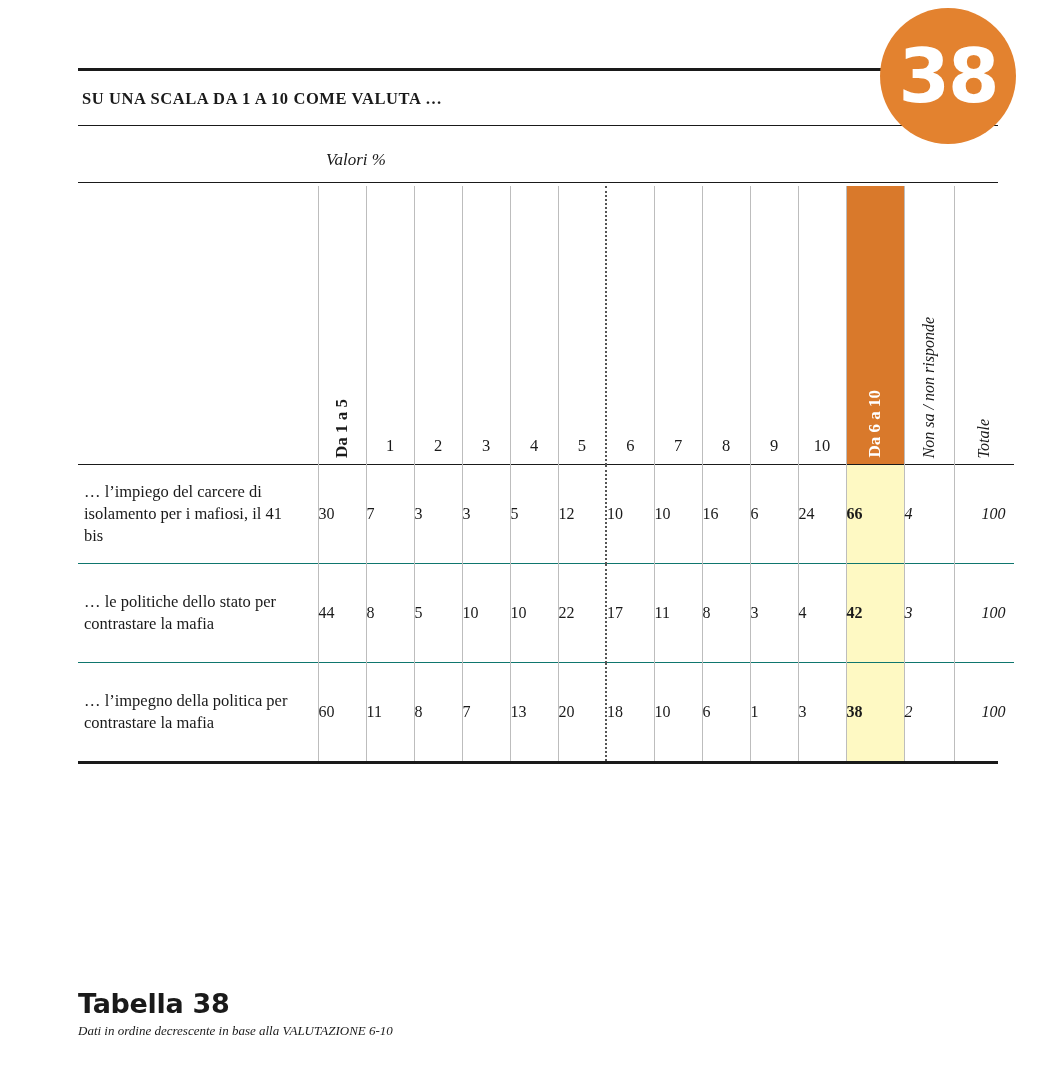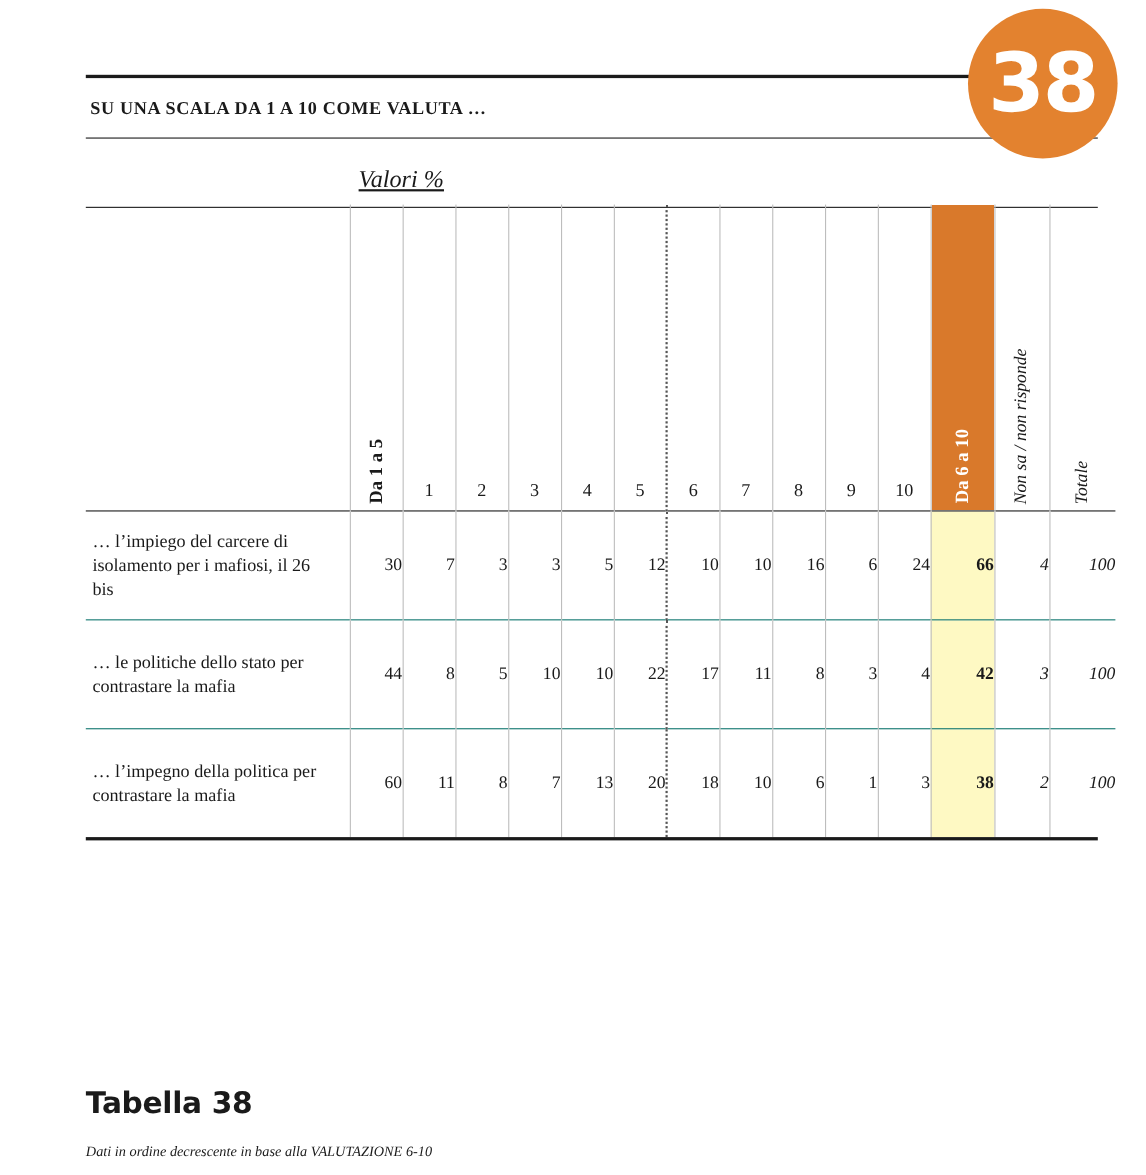--- a/index.html
+++ b/index.html
@@ -67,22 +67,21 @@
 
   .subhead {
     position: absolute;
     left: 78px;
     top: 136px;
     width: 920px;
   }
   .subhead-inner {
     padding: 14px 0 12px 248px;
     font-style: italic;
-    font-size: 22px;
-    text-decoration: underline;
+    font-size: 17px;
   }
 
   
   .table-wrap {
     position: absolute;
     left: 78px;
     top: 186px;
     width: 920px;
   }
   table.data {
@@ -149,21 +148,21 @@
   
   .dotsep {
     border-left: 2px dotted #555 !important;
   }
 
   tbody tr { border-top: 1px solid #0f766e; }
   tbody tr:first-child { border-top: 1.5px solid #1a1a1a; }
 
   tbody td {
     border-left: 1px solid #bdbdbd;
-    text-align: right;
+    text-align: left;
     height: 98px;
   }
   tbody td.label {
     border-left: none;
     text-align: left;
     padding: 0 14px 0 6px;
     font-size: 16.5px;
     line-height: 1.32;
   }
   tbody td.tot {
@@ -195,21 +194,21 @@
   }
   .footer-source {
     font-style: italic;
     font-size: 16.5px;
     margin-top: 6px;
   }
   .footer-source b { font-style: italic; font-weight: bold; }
   .footer-note {
     font-style: italic;
     font-size: 13px;
-    margin-top: 20px;
+    margin-top: 4px;
   }
 </style>
 </head>
 <body>
 
 <div class="page">
 
   <div class="badge">38</div>
 
   <div class="title-block">
@@ -284,21 +283,21 @@
           <td>
             <div class="vlabel v-ital"><span>Non sa / non risponde</span></div>
           </td>
           <td>
             <div class="vlabel v-ital"><span>Totale</span></div>
           </td>
         </tr>
       </thead>
       <tbody>
         <tr>
-          <td class="label">… l’impiego del carcere di isolamento per i mafiosi, il 26 bis</td>
+          <td class="label">… l’impiego del carcere di isolamento per i mafiosi, il 41 bis</td>
           <td>30</td>
           <td>7</td>
           <td>3</td>
           <td>3</td>
           <td>5</td>
           <td>12</td>
           <td class="dotsep">10</td>
           <td>10</td>
           <td>16</td>
           <td>6</td>

